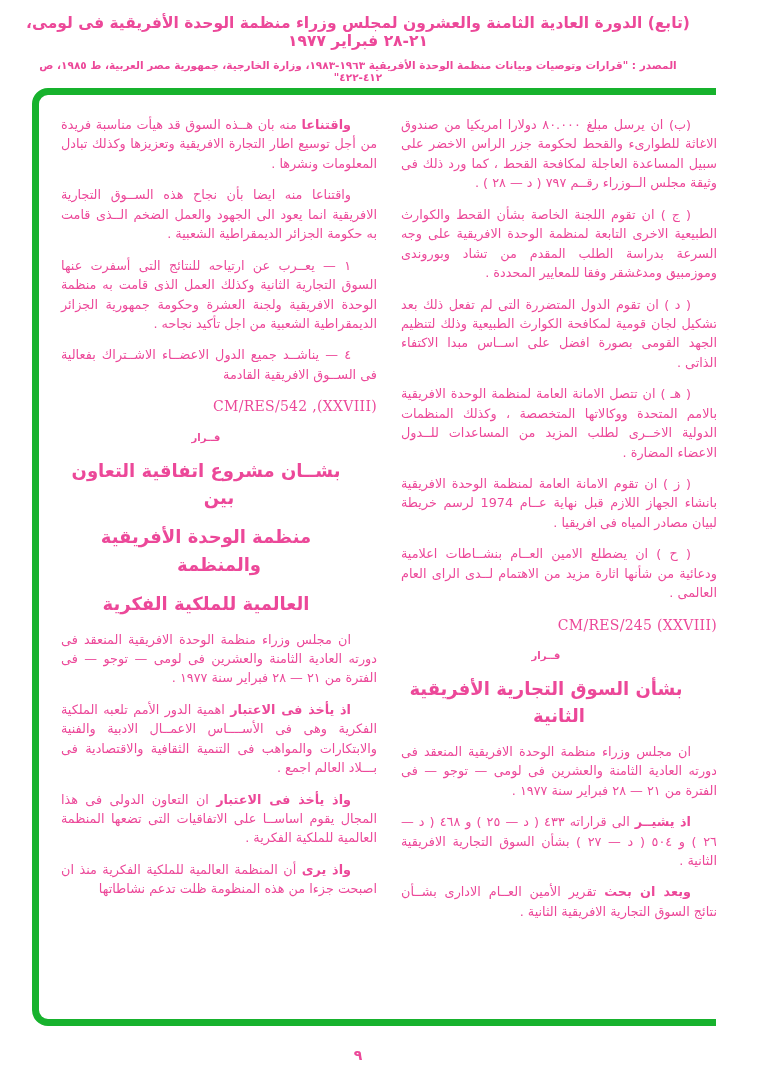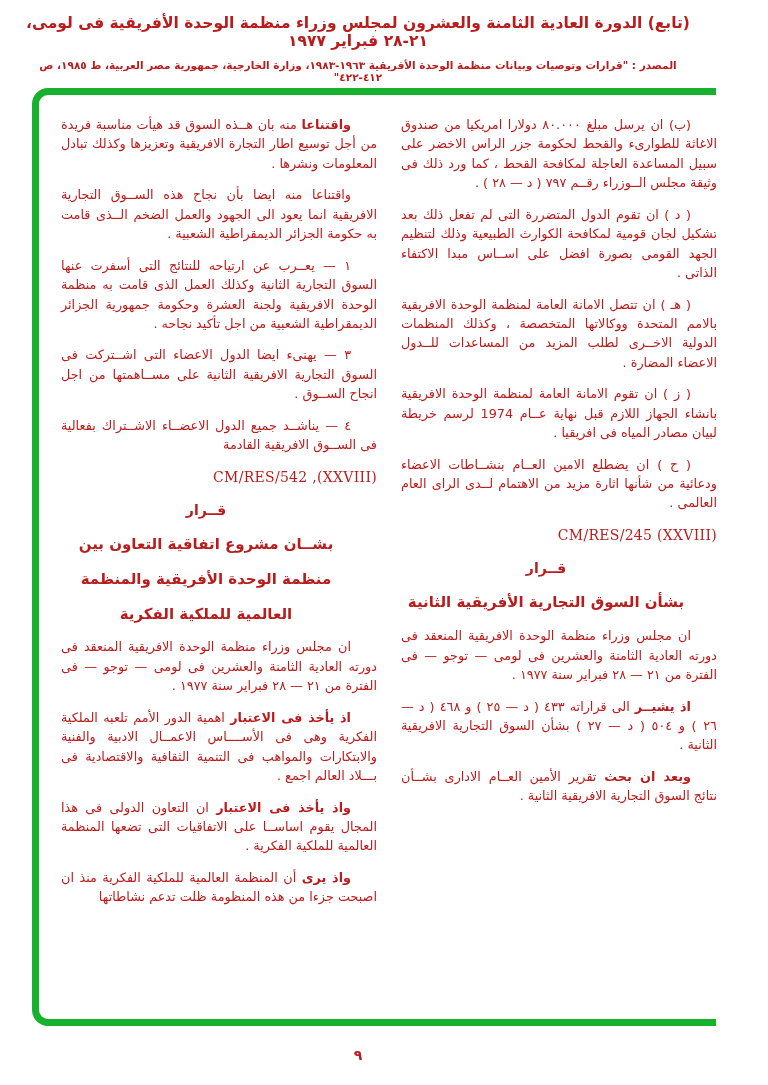--- a/index.html
+++ b/index.html
@@ -2,21 +2,21 @@
 <html lang="ar"><head>
 <meta charset="utf-8">
 <style>
   html, body { margin: 0; padding: 0; background: #ffffff; }
   .page {
     position: relative;
     width: 716px;
     height: 1085px;
     background: #ffffff;
     font-family: "DejaVu Sans", sans-serif;
-    color: #b91c1c;
+    color: #ec4899;
     overflow: hidden;
   }
   
   .header {
     position: absolute;
     top: 14px; left: 0; right: 0;
     text-align: center;
     direction: rtl;
   }
   .header-title {
@@ -70,22 +70,22 @@
     font-size: 14px;
     margin: 14px 0 10px 0;
     text-indent: 0;
     letter-spacing: 0.3px;
   }
   .heading-center {
     text-align: center;
     font-weight: bold;
     text-indent: 0;
   }
-  .qarar { margin: 10px 0 16px 0; font-size: 14px; letter-spacing: 1px; }
-  .subject { margin: 0 0 4px 0; font-size: 15px; }
+  .qarar { margin: 10px 0 16px 0; font-size: 10px; letter-spacing: 1px; }
+  .subject { margin: 0 0 4px 0; font-size: 18px; }
   .subject-last { margin-bottom: 16px; }
   
   .pagenum {
     position: absolute;
     bottom: 22px; left: 0; right: 0;
     text-align: center;
     font-size: 14px;
     font-weight: bold;
     direction: rtl;
   }
@@ -98,37 +98,37 @@
   <div class="header">
     <div class="header-title">(تابع) الدورة العادية الثامنة والعشرون لمجلس وزراء منظمة الوحدة الأفريقية فى لومى، ٢١-٢٨ فبراير ١٩٧٧</div>
     <div class="header-source">المصدر : "قرارات وتوصيات وبيانات منظمة الوحدة الأفريقية ١٩٦٣-١٩٨٣، وزارة الخارجية، جمهورية مصر العربية، ط ١٩٨٥، ص ٤١٢-٤٢٢"</div>
   </div>
 
   <div class="frame">
     <div class="columns">
 
       <div class="col">
         <p class="para">(ب) ان يرسل مبلغ ٨٠.٠٠٠ دولارا امريكيا من صندوق الاغاثة للطوارىء والقحط لحكومة جزر الراس الاخضر على سبيل المساعدة العاجلة لمكافحة القحط ، كما ورد ذلك فى وثيقة مجلس الــوزراء رقــم ٧٩٧ ( د — ٢٨ ) .</p>
+        <p class="para">( ج ) ان تقوم اللجنة الخاصة بشأن القحط والكوارث الطبيعية الاخرى التابعة لمنظمة الوحدة الافريقية على وجه السرعة بدراسة الطلب المقدم من تشاد وبوروندى وموزمبيق ومدغشقر وفقا للمعايير المحددة .</p>
         <p class="para">( د ) ان تقوم الدول المتضررة التى لم تفعل ذلك بعد تشكيل لجان قومية لمكافحة الكوارث الطبيعية وذلك لتنظيم الجهد القومى بصورة افضل على اســاس مبدا الاكتفاء الذاتى .</p>
         <p class="para">( هـ ) ان تتصل الامانة العامة لمنظمة الوحدة الافريقية بالامم المتحدة ووكالاتها المتخصصة ، وكذلك المنظمات الدولية الاخــرى لطلب المزيد من المساعدات للــدول الاعضاء المضارة .</p>
         <p class="para">( ز ) ان تقوم الامانة العامة لمنظمة الوحدة الافريقية بانشاء الجهاز اللازم قبل نهاية عــام 1974 لرسم خريطة لبيان مصادر المياه فى افريقيا .</p>
-        <p class="para">( ح ) ان يضطلع الامين العــام بنشــاطات الاعضاء ودعائية من شأنها اثارة مزيد من الاهتمام لــدى الراى العام العالمى .</p>
+        <p class="para">( ح ) ان يضطلع الامين العــام بنشــاطات اعلامية ودعائية من شأنها اثارة مزيد من الاهتمام لــدى الراى العام العالمى .</p>
         <p class="para rescode">CM/RES/245 (XXVIII)</p>
         <p class="para heading-center qarar">قــرار</p>
         <p class="para heading-center subject subject-last">بشأن السوق التجارية الأفريقية الثانية</p>
         <p class="para">ان مجلس وزراء منظمة الوحدة الافريقية المنعقد فى دورته العادية الثامنة والعشرين فى لومى — توجو — فى الفترة من ٢١ — ٢٨ فبراير سنة ١٩٧٧ .</p>
         <p class="para"><span class="lead">اذ يشيــر</span> <span>الى قراراته ٤٣٣ ( د — ٢٥ ) و ٤٦٨ ( د — ٢٦ ) و ٥٠٤ ( د — ٢٧ ) بشأن السوق التجارية الافريقية الثانية .</span></p>
         <p class="para"><span class="lead">وبعد ان بحث</span> <span>تقرير الأمين العــام الادارى بشــأن نتائج السوق التجارية الافريقية الثانية .</span></p>
       </div>
 
       <div class="col">
         <p class="para"><span class="lead">واقتناعا</span> <span>منه بان هــذه السوق قد هيأت مناسبة فريدة من أجل توسيع اطار التجارة الافريقية وتعزيزها وكذلك تبادل المعلومات ونشرها .</span></p>
         <p class="para">واقتناعا منه ايضا بأن نجاح هذه الســوق التجارية الافريقية انما يعود الى الجهود والعمل الضخم الــذى قامت به حكومة الجزائر الديمقراطية الشعبية .</p>
         <p class="para">١ — يعــرب عن ارتياحه للنتائج التى أسفرت عنها السوق التجارية الثانية وكذلك العمل الذى قامت به منظمة الوحدة الافريقية ولجنة العشرة وحكومة جمهورية الجزائر الديمقراطية الشعبية من اجل تأكيد نجاحه .</p>
-        <p class="para">٣ — يهنىء ايضا الدول الاعضاء التى اشــتركت فى السوق التجارية الافريقية الثانية على مســاهمتها من اجل انجاح الســوق .</p>
         <p class="para">٤ — يناشــد جميع الدول الاعضــاء الاشــتراك بفعالية فى الســوق الافريقية القادمة</p>
         <p class="para rescode">CM/RES/542 ,(XXVIII)</p>
         <p class="para heading-center qarar">قــرار</p>
         <p class="para heading-center subject">بشــان مشروع اتفاقية التعاون بين</p>
         <p class="para heading-center subject">منظمة الوحدة الأفريقية والمنظمة</p>
         <p class="para heading-center subject subject-last">العالمية للملكية الفكرية</p>
         <p class="para">ان مجلس وزراء منظمة الوحدة الافريقية المنعقد فى دورته العادية الثامنة والعشرين فى لومى — توجو — فى الفترة من ٢١ — ٢٨ فبراير سنة ١٩٧٧ .</p>
         <p class="para"><span class="lead">اذ يأخذ فى الاعتبار</span> <span>اهمية الدور الأمم تلعبه الملكية الفكرية وهى فى الأســــاس الاعمــال الادبية والفنية والابتكارات والمواهب فى التنمية الثقافية والاقتصادية فى بـــلاد العالم اجمع .</span></p>
         <p class="para"><span class="lead">واذ يأخذ فى الاعتبار</span> <span>ان التعاون الدولى فى هذا المجال يقوم اساســا على الاتفاقيات التى تضعها المنظمة العالمية للملكية الفكرية .</span></p>
         <p class="para"><span class="lead">واذ يرى</span> <span>أن المنظمة العالمية للملكية الفكرية منذ ان اصبحت جزءا من هذه المنظومة ظلت تدعم نشاطاتها</span></p>

